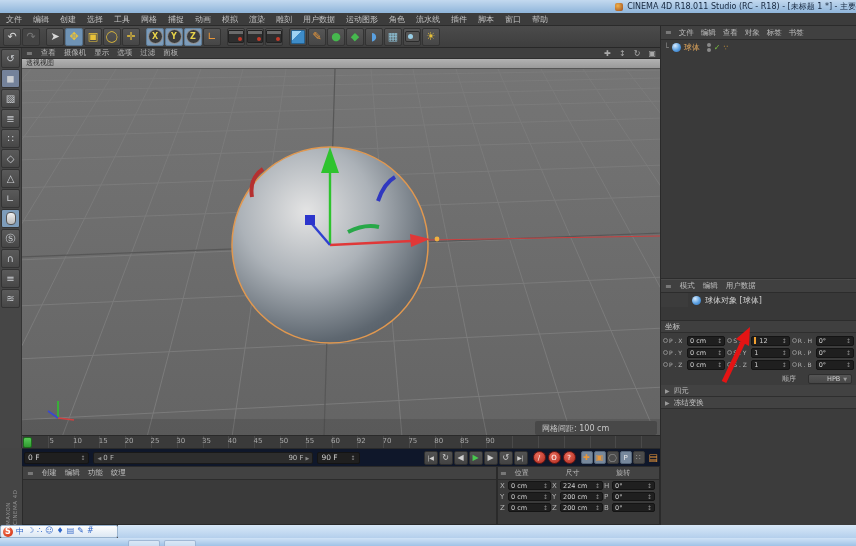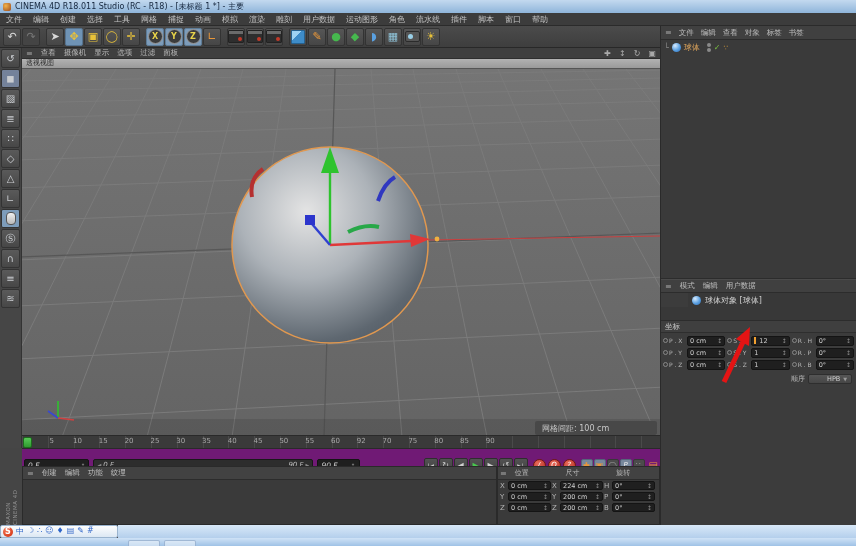--- a/index.html
+++ b/index.html
@@ -2,21 +2,21 @@
 <html><head>
 <meta charset="utf-8">
 <style>
   html,body{margin:0;padding:0;background:#222;}
   #app{position:relative;width:856px;height:546px;overflow:hidden;
        font-family:"DejaVu Sans",sans-serif;background:#454545;font-size:8px;color:#c8c8c8;
        -webkit-font-smoothing:antialiased;}
   
   .titlebar{position:absolute;left:0;top:0;width:856px;height:13px;
     background:linear-gradient(#c3d9ef,#8fb5da);display:flex;align-items:center;gap:4px;
-    padding-left:3px;box-sizing:border-box;}
+    padding-left:3px;box-sizing:border-box;justify-content:flex-end;}
   .app-ico{width:8px;height:8px;border-radius:2px;background:radial-gradient(circle at 35% 35%,#f2b24a,#9a4a1e);}
   .title-text{font-size:8px;color:#15263d;white-space:nowrap;}
   
   .menubar{position:absolute;left:0;top:13px;width:856px;height:13px;background:#3c3c3c;
     display:flex;align-items:center;gap:11px;padding-left:6px;box-sizing:border-box;border-bottom:1px solid #2b2b2b;}
   .menu-item{color:#c2c2c2;font-size:8px;white-space:nowrap;}
   
   .toolbar{position:absolute;left:0;top:26px;width:660px;height:22px;
     background:linear-gradient(#4b4b4b,#3e3e3e);display:flex;align-items:center;gap:1px;
     padding-left:3px;box-sizing:border-box;border-bottom:1px solid #282828;}
@@ -49,22 +49,22 @@
   .vp-ico{font-size:8px;color:#aaa;}
   .vp-title{height:9px;background:linear-gradient(#b2b2b2,#9a9a9a);color:#2c2c2c;font-size:7px;line-height:9px;padding-left:4px;border-bottom:1px solid #555;}
   .vp-canvas{display:block;}
   
   .ruler{position:absolute;left:22px;top:435px;width:638px;height:13px;background:#3a3a3a;border-top:1px solid #2a2a2a;box-sizing:border-box;
     background-image:repeating-linear-gradient(90deg,#4a4a4a 0 1px,transparent 1px 25.8px);}
   .ticks{position:absolute;left:-9px;top:1px;display:flex;}
   .ticks span{width:25.8px;text-align:center;font-size:7px;color:#a8a8a8;}
   .playhead{position:absolute;left:1px;top:1px;width:9px;height:11px;border-radius:2px;background:linear-gradient(#58c858,#2f9a2f);border:1px solid #1d6b1d;box-sizing:border-box;}
   
-  .transport{position:absolute;left:22px;top:448px;width:638px;height:18px;background:#701a75;display:flex;align-items:center;
-    padding:16px 2px;box-sizing:border-box;border-top:1px solid #2a2a2a;font-style:italic;}
+  .transport{position:absolute;left:22px;top:448px;width:638px;height:18px;background:#0f172a;display:flex;align-items:center;
+    padding:8px 2px;box-sizing:border-box;border-top:1px solid #2a2a2a;}
   .field{height:12px;background:#1f1f1f;border:1px solid #141414;border-radius:2px;color:#cfcfcf;font-size:7.5px;
     display:inline-flex;align-items:center;padding:0 3px;box-sizing:border-box;gap:2px;}
   .spin{font-size:6px;color:#8a8a8a;margin-left:auto;}
   .slider{height:12px;background:#2d2d2d;border:1px solid #191919;border-radius:2px;display:inline-flex;align-items:center;
     padding:0 3px;box-sizing:border-box;font-size:7px;color:#bdbdbd;gap:2px;}
   .pbtn{width:14px;height:14px;display:inline-flex;align-items:center;justify-content:center;font-size:8px;color:#cfcfcf;
     background:linear-gradient(#525252,#434343);border:1px solid #2e2e2e;border-radius:2px;box-sizing:border-box;}
   .pbtn.play{color:#49c84f;}
   .rec{width:13px;height:13px;border-radius:50%;background:radial-gradient(circle at 35% 30%,#e86a5a,#b02a1e);
     border:1px solid #701812;display:inline-flex;align-items:center;justify-content:center;font-size:7px;color:#fff;box-sizing:border-box;}
@@ -103,21 +103,21 @@
   .tab{flex:none;display:flex;align-items:center;justify-content:center;font-size:7.5px;color:#c0c0c0;
     background:linear-gradient(#4c4c4c,#414141);border:1px solid #2e2e2e;box-sizing:border-box;padding:0 4px;white-space:nowrap;margin-top:48px;}
   .tab.active{background:#7aa8d2;color:#101820;border-color:#5b86ad;}
   .am-section{height:11px;line-height:11px;padding-left:4px;font-size:7.5px;color:#c8c8c8;background:#3f3f3f;border-bottom:1px solid #2e2e2e;}
   .agrid{display:grid;grid-template-columns:1fr 1fr 1fr;gap:1px 2px;padding:2px;}
   .acell{display:flex;align-items:center;gap:1px;height:11px;}
   .pdot{width:5px;height:5px;border-radius:50%;border:1px solid #888;box-sizing:border-box;flex:none;}
   .albl{font-size:6px;color:#b8b8b8;white-space:nowrap;width:17px;flex:none;}
   .acell .field{flex:1;height:10px;font-size:6.5px;padding:0 2px;min-width:0;}
   .caret{display:inline-block;width:2px;height:7px;background:#f0a030;margin-right:1px;}
-  .order-row{display:flex;justify-content:flex-end;align-items:center;gap:3px;height:13px;padding-right:4px;font-size:7px;color:#b8b8b8;}
+  .order-row{display:flex;justify-content:flex-end;align-items:center;gap:12px;height:13px;padding-right:4px;font-size:7px;color:#b8b8b8;}
   .order-row .drop{width:44px;height:10px;}
   .fold{height:11px;display:flex;align-items:center;gap:4px;padding-left:4px;font-size:7.5px;color:#c0c0c0;background:#424242;border-bottom:1px solid #2e2e2e;}
   .fold .tri{font-size:6px;color:#999;}
   
   .sogou{position:absolute;left:0;top:525px;width:118px;height:13px;background:linear-gradient(#fdfdfd,#dce8f4);
     border:1px solid #9ab4cf;border-radius:2px;display:flex;align-items:center;gap:3px;padding:0 2px;box-sizing:border-box;}
   .slogo{width:10px;height:10px;border-radius:50%;background:radial-gradient(circle at 35% 30%,#f47a5a,#d02808);color:#fff;
     font-size:8px;font-weight:bold;display:flex;align-items:center;justify-content:center;}
   .sicon{color:#2d64c8;font-size:8px;}
   .taskbar{position:absolute;left:118px;top:525px;width:738px;height:13px;background:linear-gradient(#d8e8f8,#b4cfec);}
@@ -577,20 +577,33 @@
           </span>
       </span>
     </div>
     <div class="order-row">
       <span>顺序</span>
       <span class="drop">
         <span>HPB</span>
           <span class="dd">▼</span>
       </span>
     </div>
+    <div>
+
+        <div class="fold">
+          <span class="tri">▶</span>
+          <span>四元</span>
+        </div>
+
+        <div class="fold">
+          <span class="tri">▶</span>
+          <span>冻结变换</span>
+        </div>
+
+    </div>
   </div>
 
   <div class="taskbar"></div>
   <div class="sogou">
     <span class="slogo">S</span>
     <span style="display:inline-flex;gap:3px;">
       <span class="sicon">中</span>
         <span class="sicon">☽</span>
         <span class="sicon">∴</span>
         <span class="sicon">☺</span>

